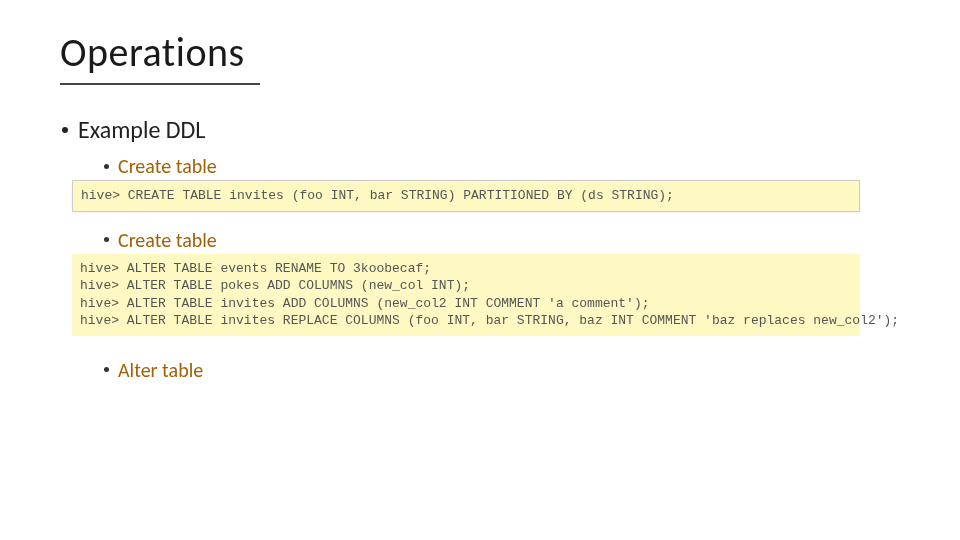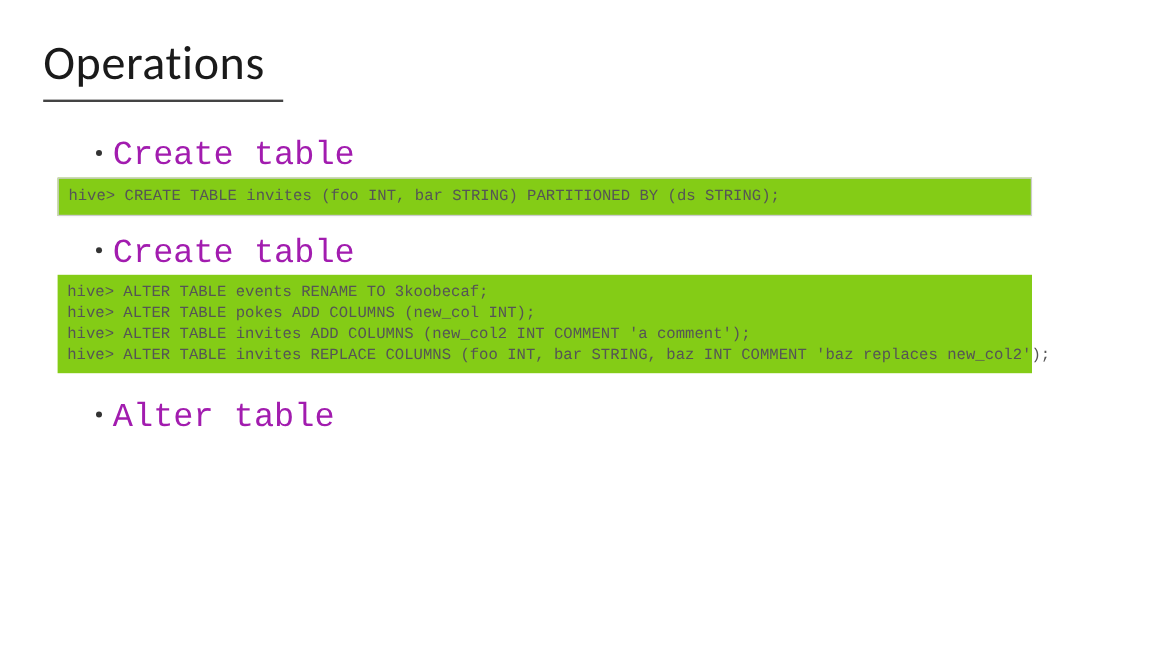--- a/index.html
+++ b/index.html
@@ -1,35 +1,38 @@
 <!DOCTYPE html>
 <html><head>
 <meta charset="utf-8">
 <style>
   * { margin: 0; padding: 0; box-sizing: border-box; }
   html, body { width: 960px; height: 540px; background: #fff; font-family: Calibri, "Segoe UI", Arial, sans-serif; color: #222; }
-  .slide { width: 960px; height: 540px; position: relative; padding: 28px 60px 0 36px; }
+  .slide { width: 960px; height: 540px; position: relative; padding: 28px 60px 0 60px; }
   .title { font-size: 40px; font-weight: 400; color: #1a1a1a; letter-spacing: 0.5px; margin-bottom: 6px; }
   .underline { height: 2px; background: #444; width: 200px; margin-bottom: 30px; }
   .l1 { font-size: 24px; color: #222; margin-left: 2px; margin-top: 20px; margin-bottom: 10px; }
   .l1 .dot { display: inline-block; width: 6px; height: 6px; background: #222; border-radius: 50%; vertical-align: middle; margin-right: 10px; position: relative; top: -2px; }
-  .l2 { font-size: 28px; color: #a21caf; margin-left: 44px; margin-top: 6px; margin-bottom: 2px; font-family: Liberation Mono, monospace; }
+  .l2 { font-size: 20px; color: #a16207; margin-left: 44px; margin-top: 6px; margin-bottom: 2px; }
   .l2 .dot { display: inline-block; width: 5px; height: 5px; background: #333; border-radius: 50%; vertical-align: middle; margin-right: 9px; position: relative; top: -2px; }
-  .codebox { font-family: "Courier New", Courier, monospace; font-size: 13px; color: #555; background: #84cc16; padding: 6px 8px 6px 8px; margin-left: 12px; margin-right: 40px; margin-top: 2px; line-height: 1.35; white-space: pre; }
+  .codebox { font-family: "Courier New", Courier, monospace; font-size: 13px; color: #555; background: #fef9c3; padding: 6px 8px 6px 8px; margin-left: 12px; margin-right: 40px; margin-top: 2px; line-height: 1.35; white-space: pre; }
   .codebox.bordered { border: 1px solid #ccc; box-shadow: 0 1px 2px rgba(0,0,0,0.06); }
   .spacer-md { height: 10px; }
   .spacer-lg { height: 16px; }
 </style>
 </head>
 <body>
 
 <div class="slide">
   <h1 class="title">Operations</h1>
   <div class="underline"></div>
 
+  <div class="l1">
+    <span class="dot"></span><span>Example DDL</span>
+  </div>
 
   <div class="l2">
     <span class="dot"></span><span>Create table</span>
   </div>
   <div class="codebox bordered">hive&gt; CREATE TABLE invites (foo INT, bar STRING) PARTITIONED BY (ds STRING);</div>
 
   <div class="spacer-md"></div>
 
   <div class="l2">
     <span class="dot"></span><span>Create table</span>

